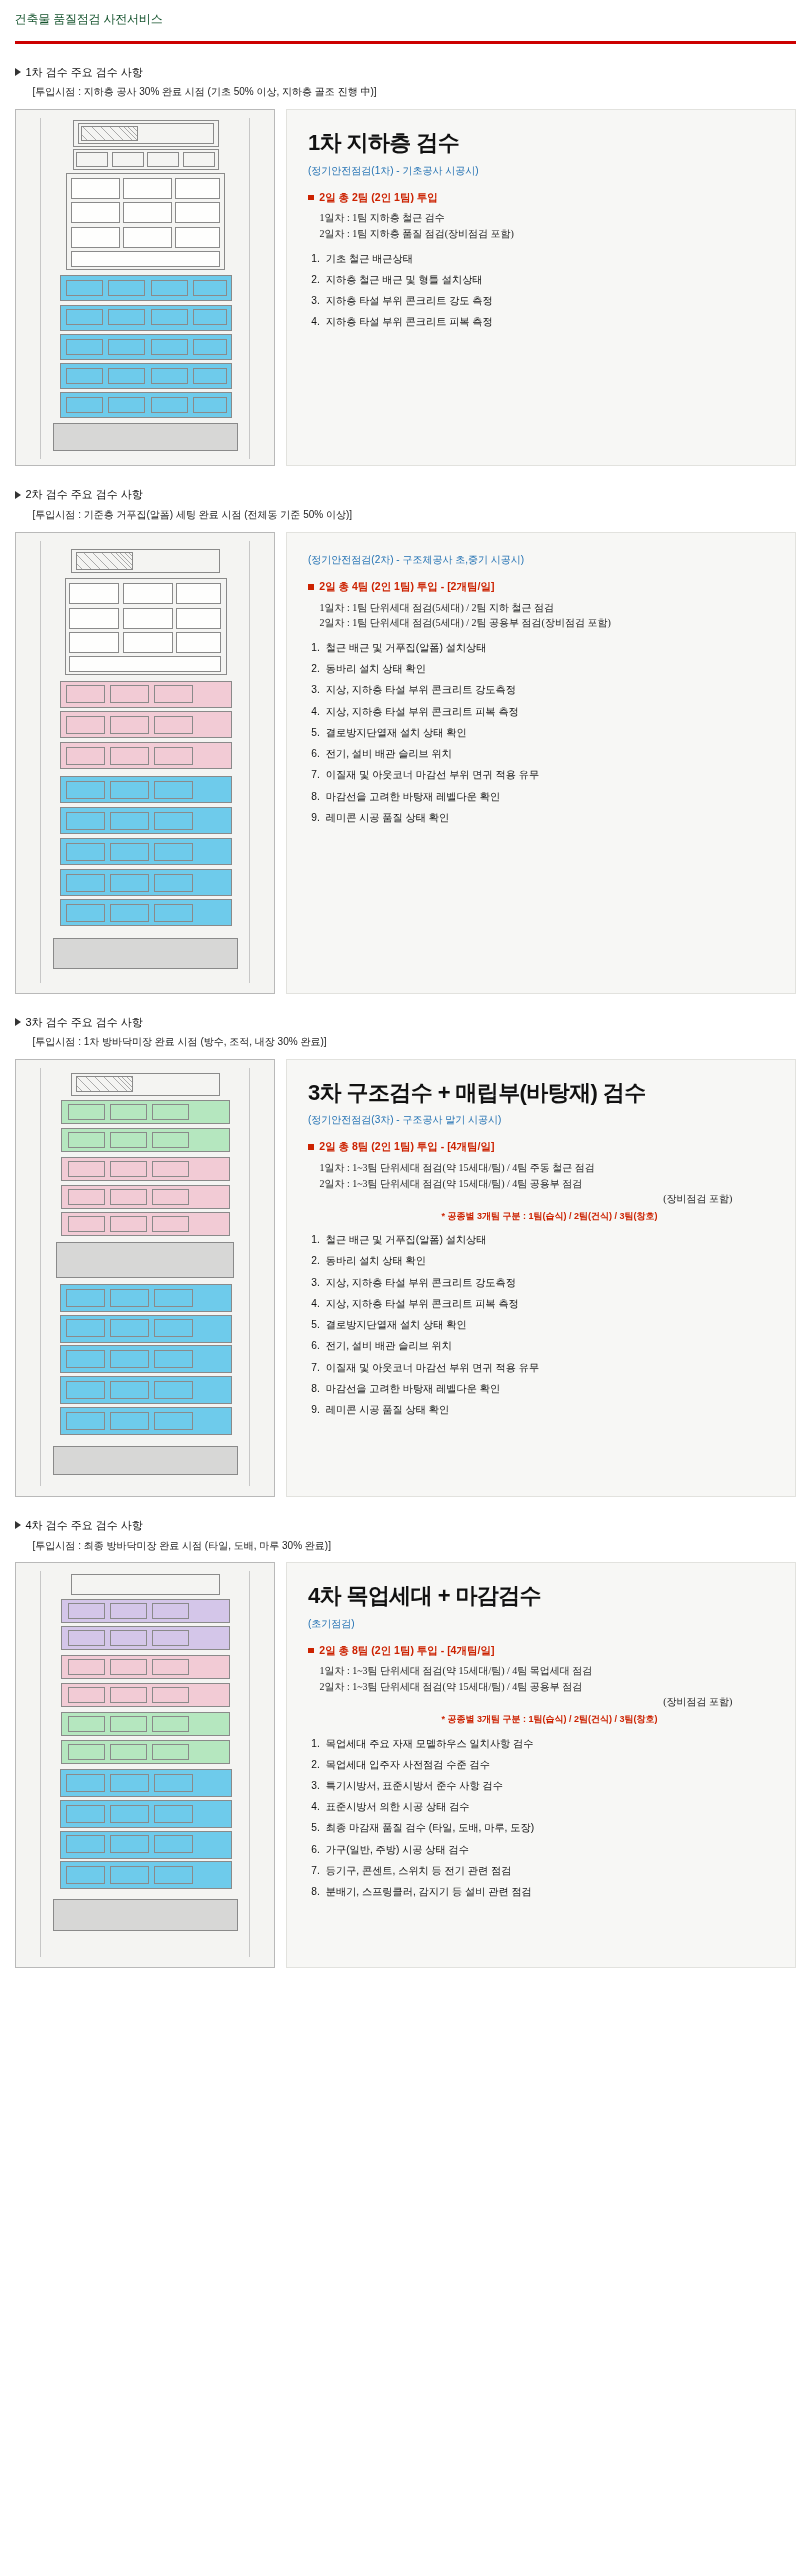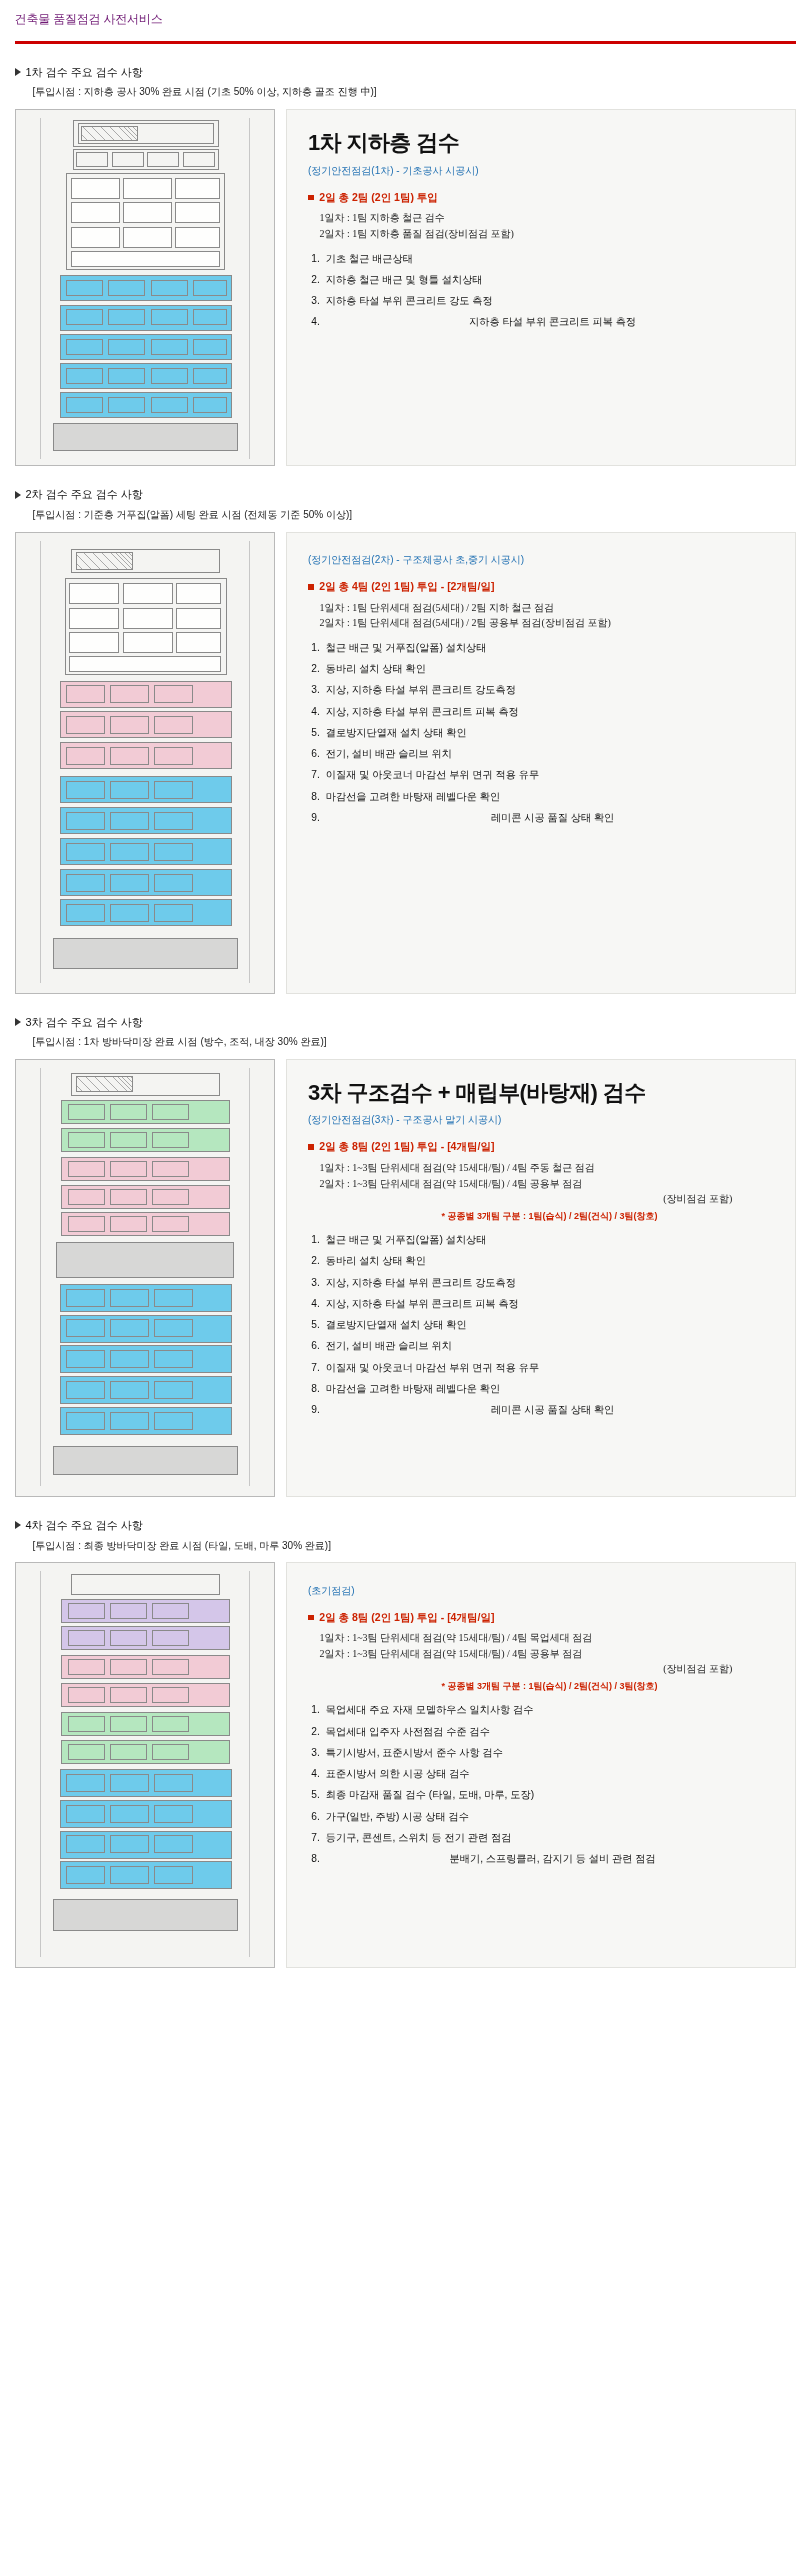--- a/index.html
+++ b/index.html
@@ -15,21 +15,21 @@
     position: relative;
     background: #ffffff;
   }
 
   
   .header {
     padding: 11.4px 14.6px 6.5px 14.6px;
   }
   .header-title {
     font-size: 12px;
-    color: #701a75;
+    color: #14532d;
     letter-spacing: -0.2px;
   }
   .header-rule {
     margin: 6.5px 14.6px 0 14.6px;
     height: 2.4px;
     background: #cc0000;
   }
 
   
   .section {
@@ -135,21 +135,21 @@
     margin: 11.4px 0 0 0;
     padding-left: 14.6px;
     font-size: 10.2px;
     color: #111;
     line-height: 1.2;
   }
   ol.checks li {
     margin-bottom: 9px;
     padding-left: 3.2px;
   }
-  ol.checks li:last-child { margin-bottom: 0; text-align: center; }
+  ol.checks li:last-child { margin-bottom: 0; }
   .bp-box {
     position: absolute;
     border: 0.6px solid #8a8a8a;
     background: transparent;
   }
   .grid-line { position: absolute; background: #c7c7c7; }
   .fill-blue  { background: rgba(0,170,230,0.55); }
   .fill-pink  { background: rgba(240,170,190,0.55); }
   .fill-green { background: rgba(130,220,150,0.55); }
   .fill-purple{ background: rgba(185,160,225,0.55); }
@@ -491,20 +491,21 @@
           <div class="bp-box" style="left:86px; top:295px; width:39px; height:18px;"></div>
           <div class="bp-box" style="left:130px; top:295px; width:39px; height:18px;"></div>
 
           <div class="bp-box fill-gray" style="left:29px; top:328px; width:185px; height:32px;"></div>
           <div class="grid-line" style="left:16px; top:0; width:0.8px; height:386px;"></div>
           <div class="grid-line" style="left:225px; top:0; width:0.8px; height:386px;"></div>
         </div>
       </div>
 
       <div class="info">
+        <h2>4차 목업세대 + 마감검수</h2>
         <div class="sub">(초기점검)</div>
         <div class="bullet-line">
           <span class="sq"></span>
           <span>2일 총 8팀 (2인 1팀) 투입 - [4개팀/일]</span>
         </div>
         <div class="detail">
           <div>1일차 : 1~3팀 단위세대 점검(약 15세대/팀) / 4팀 목업세대 점검</div>
           <div>2일차 : 1~3팀 단위세대 점검(약 15세대/팀) / 4팀 공용부 점검</div>
           <span class="right-note">(장비점검 포함)</span>
         </div>

